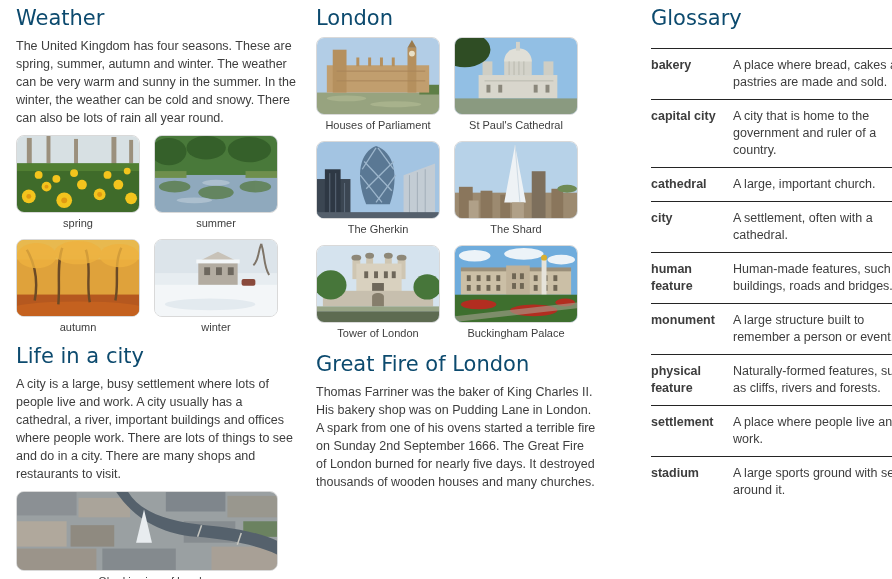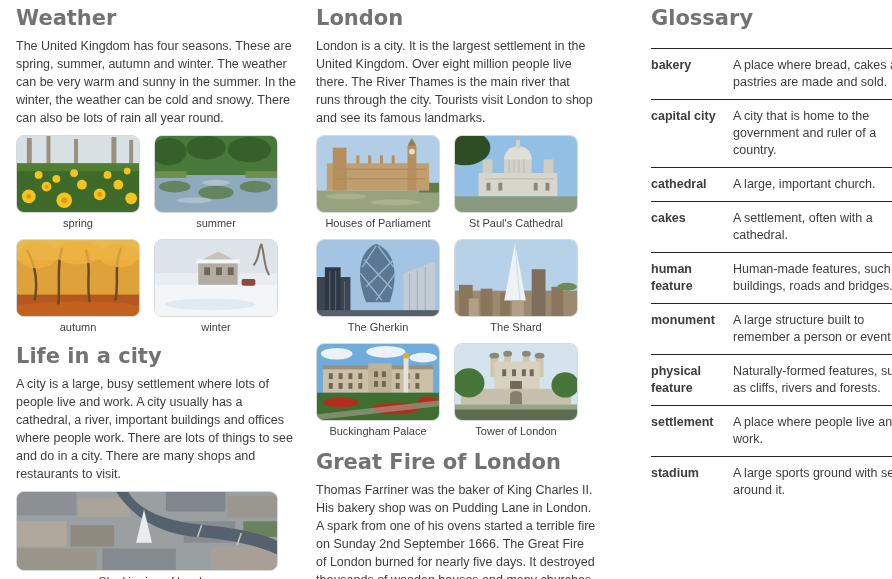--- a/index.html
+++ b/index.html
@@ -3,21 +3,21 @@
 <meta charset="utf-8">
 <style>
   html,body{margin:0;padding:0;background:#ffffff;}
   body{width:892px;height:579px;position:relative;overflow:hidden;
        font-family:"Liberation Sans",sans-serif;color:#3d3d3d;}
   .col{position:absolute;top:6px;}
   .col-left{left:16px;width:280px;}
   .col-mid{left:316px;width:281px;}
   .col-right{left:651px;width:270px;}
   h1{font-family:"DejaVu Sans",sans-serif;font-size:21px;line-height:24px;
-     font-weight:bold;color:#737373;margin:0 0 7px 0;}
+     font-weight:normal;color:#0c4a6e;margin:0 0 7px 0;}
   .mt{margin-top:10px;}
   .mt2{margin-top:12px;}
   .para{font-size:12.5px;line-height:18px;margin:0 0 8px 0;}
   .img-grid{display:grid;grid-template-columns:124px 124px;column-gap:14px;row-gap:9px;margin-top:2px;}
   figure{margin:0;}
   .photo{width:124px;height:78px;border-radius:8px;overflow:hidden;border:1px solid #d9d9d9;box-sizing:border-box;}
   .photo svg{display:block;width:100%;height:100%;}
   .photo-wide{width:262px;height:80px;border-radius:8px;overflow:hidden;border:1px solid #d9d9d9;box-sizing:border-box;}
   .photo-wide svg{display:block;width:100%;height:100%;}
   figcaption{font-size:11px;line-height:13px;text-align:center;margin-top:4px;color:#3d3d3d;}
@@ -174,21 +174,20 @@
         </svg>
       </div>
       <figcaption>Gherkin view of London</figcaption>
     </figure>
   </section>
 </div>
 
 <div class="col col-mid">
   <section>
     <h1>London</h1>
-    <p class="para">London is a city. It is the largest settlement in the United Kingdom. Over eight million people live there. The River Thames is the main river that runs through the city. Tourists visit London to shop and see its famous landmarks.</p>
     <div class="img-grid">
       <figure>
         <div class="photo">
           <svg viewBox="0 0 124 78" preserveAspectRatio="none">
             <rect width="124" height="78" fill="#b2cde6"></rect>
             <rect y="56" width="124" height="22" fill="#97a37f"></rect>
             <rect x="104" y="48" width="20" height="10" fill="#5e7e46"></rect>
             <rect x="10" y="28" width="104" height="28" fill="#c19e6e"></rect>
             <rect x="16" y="12" width="14" height="44" fill="#b5905e"></rect>
             <g fill="#b5905e">
@@ -287,20 +286,54 @@
             <ellipse cx="114" cy="48" rx="10" ry="4" fill="#6f8a54"></ellipse>
             <polygon points="61,3 72,62 50,62" fill="#eef2f5"></polygon>
             <line x1="61" y1="3" x2="66" y2="62" stroke="#cdd9e2" stroke-width="1"></line>
             <g fill="#b0a088">
                 <rect x="14" y="60" width="10" height="18"></rect>
                 <rect x="58" y="62" width="12" height="16"></rect>
               </g>
           </svg>
         </div>
         <figcaption>The Shard</figcaption>
+      </figure>
+      <figure>
+        <div class="photo">
+          <svg viewBox="0 0 124 78" preserveAspectRatio="none">
+            <rect width="124" height="78" fill="#d5e3ee"></rect>
+            <g fill="#cfc6b2">
+                <rect x="36" y="12" width="8" height="22"></rect>
+                <rect x="82" y="12" width="8" height="22"></rect>
+                <rect x="50" y="10" width="7" height="16"></rect>
+                <rect x="69" y="10" width="7" height="16"></rect>
+              </g>
+            <g fill="#8e8878">
+                <ellipse cx="40" cy="12" rx="5" ry="3"></ellipse>
+                <ellipse cx="86" cy="12" rx="5" ry="3"></ellipse>
+                <ellipse cx="53.5" cy="10" rx="4.5" ry="3"></ellipse>
+                <ellipse cx="72.5" cy="10" rx="4.5" ry="3"></ellipse>
+              </g>
+            <rect x="40" y="18" width="46" height="32" fill="#d9d1bf"></rect>
+            <g fill="#6e675a">
+                <rect x="48" y="26" width="4" height="7"></rect>
+                <rect x="58" y="26" width="4" height="7"></rect>
+                <rect x="68" y="26" width="4" height="7"></rect>
+                <rect x="76" y="26" width="4" height="7"></rect>
+                <rect x="56" y="38" width="12" height="10"></rect>
+              </g>
+            <rect x="6" y="46" width="112" height="16" fill="#c7bfae"></rect>
+            <path d="M56 62 L56 52 C56 47 68 47 68 52 L68 62 Z" fill="#867e6c"></path>
+            <ellipse cx="14" cy="40" rx="16" ry="15" fill="#47763a"></ellipse>
+            <ellipse cx="112" cy="42" rx="14" ry="13" fill="#47763a"></ellipse>
+            <rect y="62" width="124" height="5" fill="#97a486"></rect>
+            <rect y="67" width="124" height="11" fill="#5d6b51"></rect>
+          </svg>
+        </div>
+        <figcaption>Tower of London</figcaption>
       </figure>
       <figure>
         <div class="photo">
           <svg viewBox="0 0 124 78" preserveAspectRatio="none">
             <rect width="124" height="78" fill="#6facdc"></rect>
             <g fill="#ecf3f8">
                 <ellipse cx="20" cy="10" rx="16" ry="6"></ellipse>
                 <ellipse cx="70" cy="8" rx="20" ry="6"></ellipse>
                 <ellipse cx="108" cy="14" rx="14" ry="5"></ellipse>
               </g>
@@ -333,54 +366,20 @@
             <g fill="#b22d20">
                 <ellipse cx="24" cy="60" rx="18" ry="5"></ellipse>
                 <ellipse cx="80" cy="66" rx="24" ry="6"></ellipse>
                 <ellipse cx="112" cy="58" rx="10" ry="4"></ellipse>
               </g>
             <path d="M0 72 L124 58 L124 64 L0 78 Z" fill="#a9a193" opacity=".6"></path>
           </svg>
         </div>
         <figcaption>Buckingham Palace</figcaption>
       </figure>
-      <figure>
-        <div class="photo">
-          <svg viewBox="0 0 124 78" preserveAspectRatio="none">
-            <rect width="124" height="78" fill="#d5e3ee"></rect>
-            <g fill="#cfc6b2">
-                <rect x="36" y="12" width="8" height="22"></rect>
-                <rect x="82" y="12" width="8" height="22"></rect>
-                <rect x="50" y="10" width="7" height="16"></rect>
-                <rect x="69" y="10" width="7" height="16"></rect>
-              </g>
-            <g fill="#8e8878">
-                <ellipse cx="40" cy="12" rx="5" ry="3"></ellipse>
-                <ellipse cx="86" cy="12" rx="5" ry="3"></ellipse>
-                <ellipse cx="53.5" cy="10" rx="4.5" ry="3"></ellipse>
-                <ellipse cx="72.5" cy="10" rx="4.5" ry="3"></ellipse>
-              </g>
-            <rect x="40" y="18" width="46" height="32" fill="#d9d1bf"></rect>
-            <g fill="#6e675a">
-                <rect x="48" y="26" width="4" height="7"></rect>
-                <rect x="58" y="26" width="4" height="7"></rect>
-                <rect x="68" y="26" width="4" height="7"></rect>
-                <rect x="76" y="26" width="4" height="7"></rect>
-                <rect x="56" y="38" width="12" height="10"></rect>
-              </g>
-            <rect x="6" y="46" width="112" height="16" fill="#c7bfae"></rect>
-            <path d="M56 62 L56 52 C56 47 68 47 68 52 L68 62 Z" fill="#867e6c"></path>
-            <ellipse cx="14" cy="40" rx="16" ry="15" fill="#47763a"></ellipse>
-            <ellipse cx="112" cy="42" rx="14" ry="13" fill="#47763a"></ellipse>
-            <rect y="62" width="124" height="5" fill="#97a486"></rect>
-            <rect y="67" width="124" height="11" fill="#5d6b51"></rect>
-          </svg>
-        </div>
-        <figcaption>Tower of London</figcaption>
-      </figure>
     </div>
   </section>
 
   <section>
     <h1 class="mt2">Great Fire of London</h1>
     <p class="para">Thomas Farriner was the baker of King Charles II. His bakery shop was on Pudding Lane in London. A spark from one of his ovens started a terrible fire on Sunday 2nd September 1666. The Great Fire of London burned for nearly five days. It destroyed thousands of wooden houses and many churches.</p>
   </section>
 </div>
 
 <div class="col col-right">
@@ -393,21 +392,21 @@
       </tr>
       <tr>
         <td class="term">capital city</td>
         <td>A city that is home to the government and ruler of a country.</td>
       </tr>
       <tr>
         <td class="term">cathedral</td>
         <td>A large, important church.</td>
       </tr>
       <tr>
-        <td class="term">cakes</td>
+        <td class="term">city</td>
         <td>A settlement, often with a cathedral.</td>
       </tr>
       <tr>
         <td class="term">human feature</td>
         <td>Human-made features, such as buildings, roads and bridges.</td>
       </tr>
       <tr>
         <td class="term">monument</td>
         <td>A large structure built to remember a person or event.</td>
       </tr>

